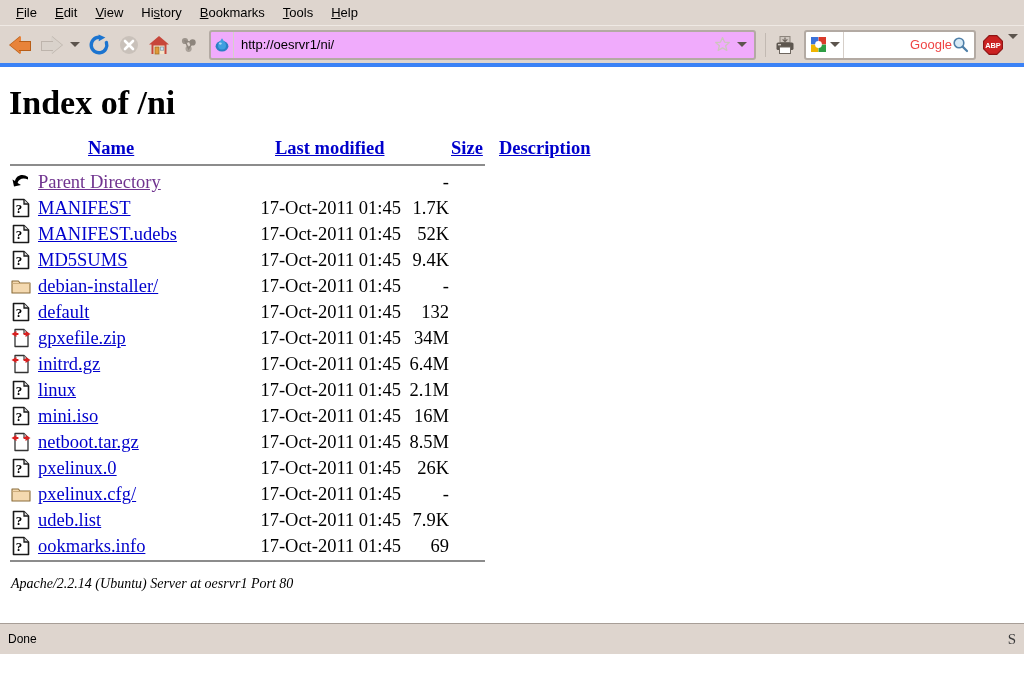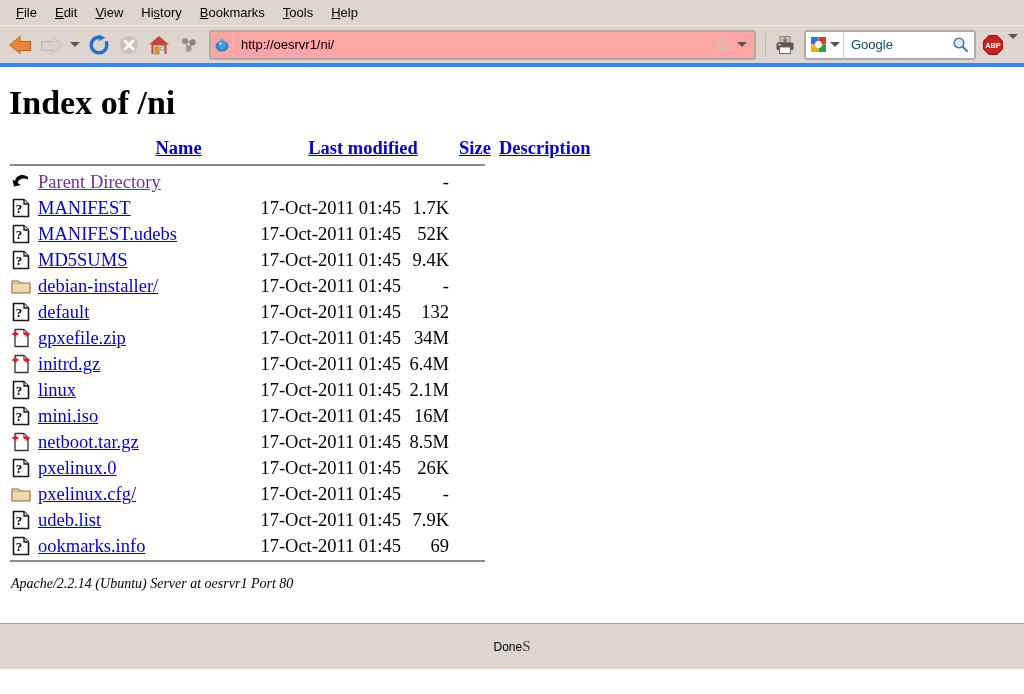--- a/index.html
+++ b/index.html
@@ -95,21 +95,21 @@
   .stop-ic   { display:block; }
   .home-ic   { display:block; }
   .feed-ic   { display:block; }
   .print-ic  { display:block; }
 
   
   .urlbar {
     flex: 1 1 auto;
     height: 26px;
     margin: 0 5px;
-    background: #fca5a5;
+    background: #f0abfc;
     border: 2px solid #b3aaa3;
     border-radius: 3px;
     display: flex;
     align-items: center;
     min-width: 0;
   }
   .urlbar .favicon {
     width: 22px;
     display: flex;
     align-items: center;
@@ -155,24 +155,25 @@
     display: flex;
     align-items: center;
     padding: 0 3px 0 4px;
     border-right: 1px solid #d6cfc9;
     height: 100%;
     flex: 0 0 auto;
   }
   .searchbox .sterm {
     flex: 1 1 auto;
     font-size: 13px;
-    color: #0c4a6e;
+    color: #ef4444;
     padding-left: 7px;
     white-space: nowrap;
     overflow: hidden;
+    text-align: right;
   }
   .searchbox .mag {
     flex: 0 0 auto;
     padding-right: 5px;
     display: flex;
     align-items: center;
   }
 
   .abp {
     display: flex;
@@ -207,21 +208,21 @@
 
   table.idx {
     border-collapse: collapse;
     margin-left: 9px;
     margin-top: 16px;
     font-family: "Liberation Serif", serif;
     font-size: 18.5px;
     color: #000;
   }
   table.idx th {
-    text-align: center;
+    text-align: left;
     padding: 0 0 4px 0;
     font-weight: bold;
   }
   table.idx th a {
     color: #0000cc;
     text-decoration: underline;
     font-weight: bold;
   }
   table.idx td { padding: 0; white-space: nowrap; line-height: 26px; }
 
@@ -254,26 +255,26 @@
     font-family: "Liberation Serif", serif;
     font-style: italic;
     font-size: 14px;
     color: #000;
     margin-left: 11px;
     margin-top: 14px;
   }
 
   
   .statusbar {
-    height: 46px;
+    height: 31px;
     background: #ded5ce;
     border-top: 1px solid #a79e97;
     display: flex;
     align-items: center;
-    justify-content: center;
+    justify-content: space-between;
     padding: 0 8px;
     box-sizing: border-box;
     font-size: 12px;
     color: #000;
   }
   .statusbar .right-glyph {
     font-family: "Liberation Serif", serif;
     font-size: 15px;
     color: #3b3b3b;
   }

